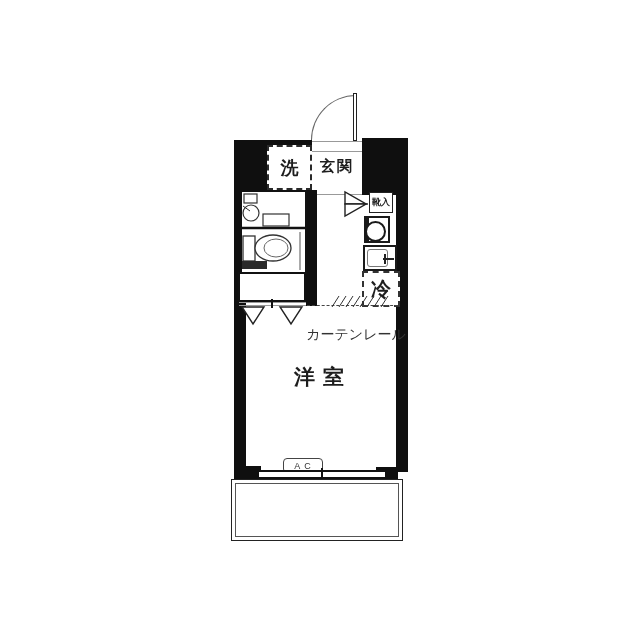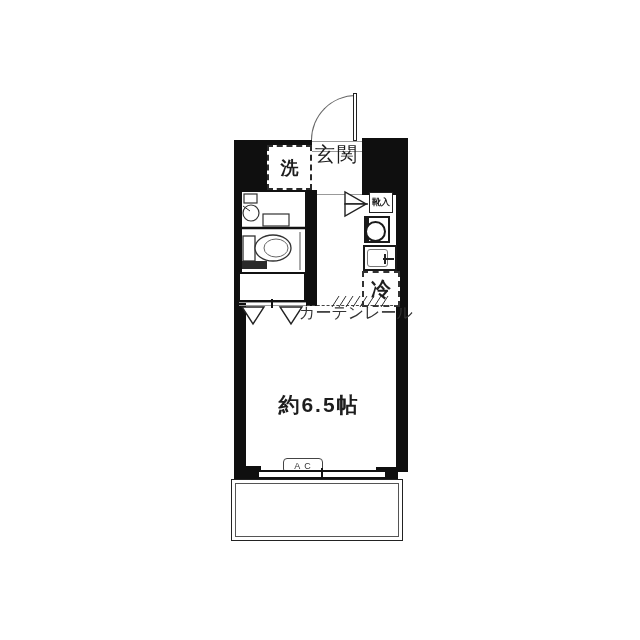--- a/index.html
+++ b/index.html
@@ -51,21 +51,21 @@
 
   <div class="abs door-arc" style="left:311px;top:95px;width:45px;height:45px;"></div>
   <div class="abs door-leaf" style="left:353px;top:93px;width:4px;height:48px;"></div>
   <div class="abs thinline" style="left:312px;top:141px;width:50px;height:1px;"></div>
   <div class="abs thinline" style="left:312px;top:151px;width:50px;height:1px;"></div>
   <div class="abs thinline" style="left:317px;top:194px;width:45px;height:1px;"></div>
 
   <div class="abs washer-box" style="left:267px;top:145px;width:45px;height:45px;"></div>
   <div class="abs label" style="left:267px;top:145px;width:45px;height:45px;font-size:18px;font-weight:bold;">洗</div>
 
-  <div class="abs label" style="left:312px;top:128px;width:50px;height:53px;font-size:20px;font-weight:normal;letter-spacing:2px;">玄関</div>
+  <div class="abs label" style="left:312px;top:140px;width:50px;height:53px;font-size:15px;font-weight:bold;letter-spacing:2px;">玄関</div>
 
   <div class="abs room-box" style="left:240px;top:190px;width:67px;height:84px;"></div>
   <svg class="abs" style="left:240px;top:190px;" width="67" height="84" viewBox="0 0 67 84">
     <line x1="2" y1="38" x2="65" y2="38" stroke="#111" stroke-width="2.5"></line>
     <rect x="4" y="4" width="13" height="9" fill="#fff" stroke="#333" stroke-width="1.2"></rect>
     <ellipse cx="11" cy="23" rx="8" ry="8" fill="#fff" stroke="#333" stroke-width="1.2"></ellipse>
     <line x1="3" y1="16" x2="10" y2="21" stroke="#333" stroke-width="1"></line>
     <rect x="23" y="24" width="26" height="12" fill="#fff" stroke="#333" stroke-width="1.2"></rect>
     <rect x="3" y="46" width="12" height="25" fill="#fff" stroke="#333" stroke-width="1.3"></rect>
     <ellipse cx="33" cy="58" rx="18" ry="13" fill="#fff" stroke="#333" stroke-width="1.3"></ellipse>
@@ -107,23 +107,23 @@
       <line x1="2" y1="12" x2="9" y2="1"></line>
         <line x1="9" y1="12" x2="16" y2="1"></line>
       <line x1="16" y1="12" x2="23" y2="1"></line>
         <line x1="23" y1="12" x2="30" y2="1"></line>
       <line x1="30" y1="12" x2="37" y2="1"></line>
         <line x1="37" y1="12" x2="44" y2="1"></line>
       <line x1="44" y1="12" x2="51" y2="1"></line>
         <line x1="51" y1="12" x2="58" y2="1"></line>
     </g>
   </svg>
-  <div class="abs label" style="left:310px;top:307px;width:92px;height:13px;font-size:16px;color:#333;">カーテンレール</div>
+  <div class="abs label" style="left:310px;top:328px;width:92px;height:13px;font-size:14px;color:#333;">カーテンレール</div>
 
-  <div class="abs label" style="left:246px;top:392px;width:146px;height:26px;font-size:21px;font-weight:bold;letter-spacing:2px;">約6.5帖</div>
+  <div class="abs label" style="left:246px;top:364px;width:146px;height:26px;font-size:21px;font-weight:bold;letter-spacing:8px;padding-left:8px;">洋室</div>
 
   <div class="abs ac-box" style="left:283px;top:458px;width:40px;height:15px;"></div>
   <div class="abs label" style="left:283px;top:458px;width:40px;height:15px;font-size:9px;letter-spacing:4px;color:#333;padding-left:3px;">AC</div>
 
   <div class="abs window-band" style="left:259px;top:470px;width:126px;height:9px;"></div>
   <div class="abs blackline" style="left:321px;top:468px;width:2px;height:13px;"></div>
 
   <div class="abs balcony-outer" style="left:231px;top:479px;width:172px;height:62px;">
     <div class="balcony-inner"></div>
   </div>

